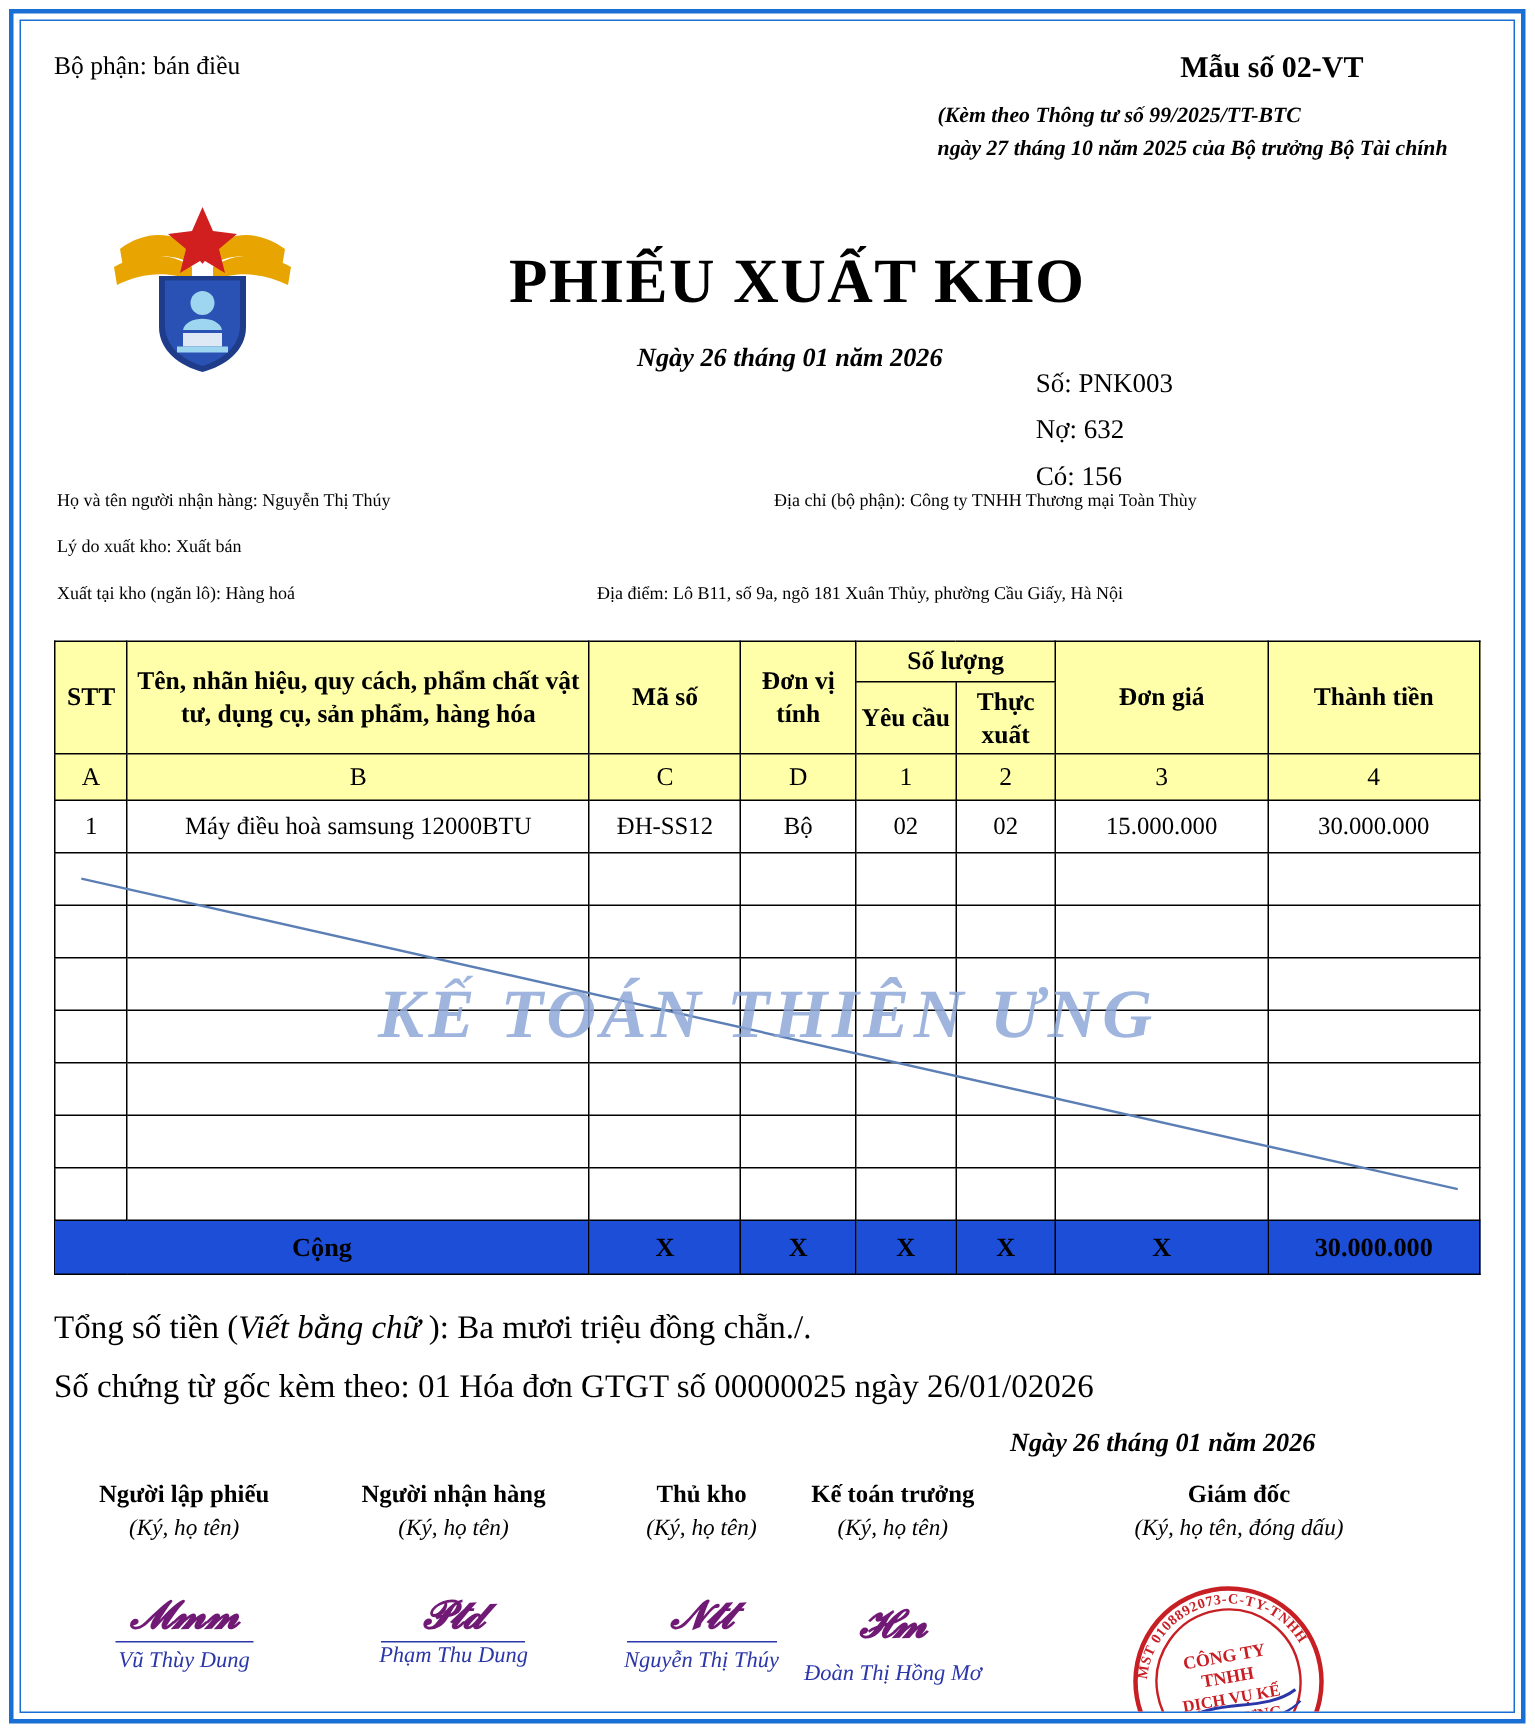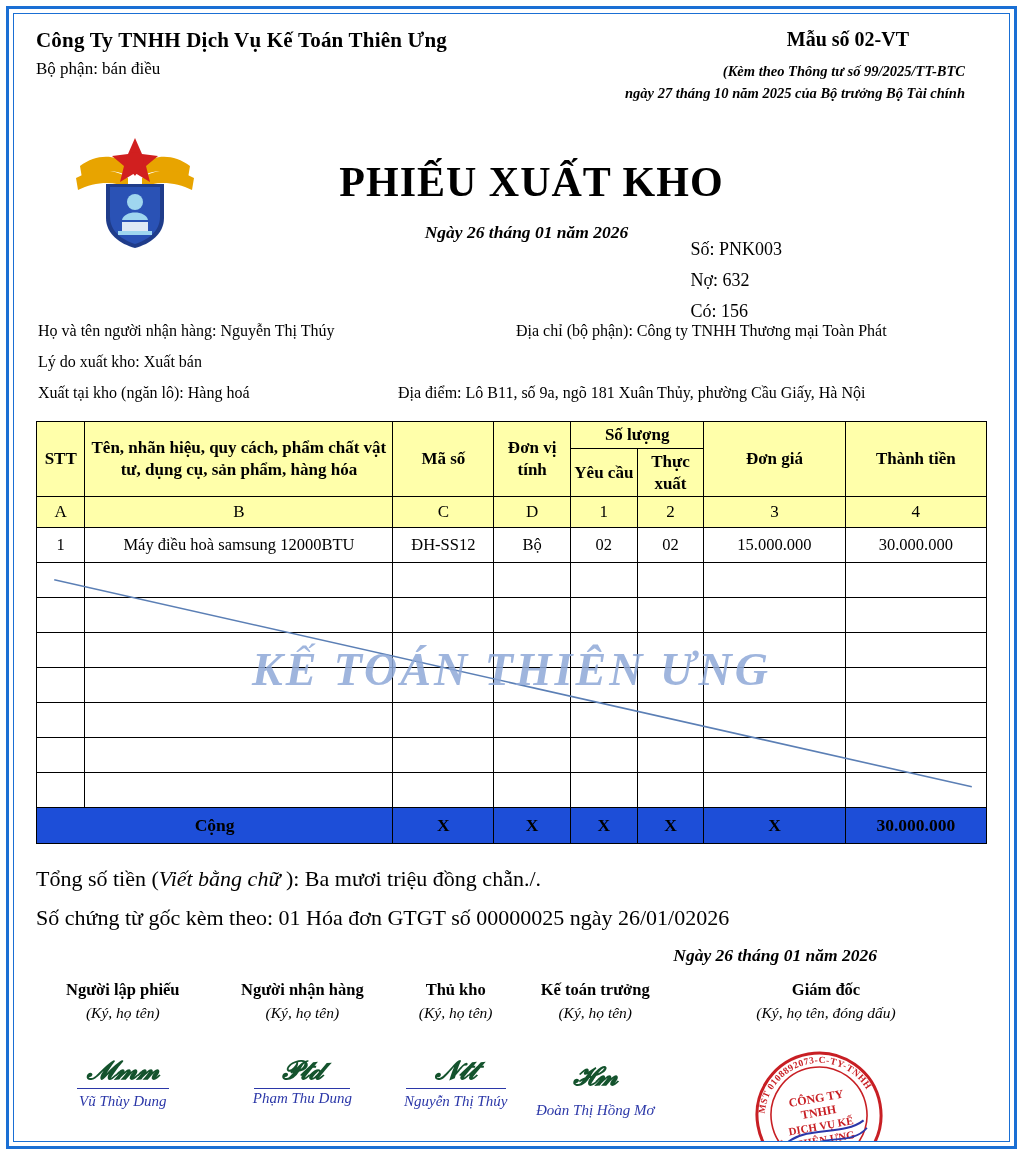--- a/index.html
+++ b/index.html
@@ -61,21 +61,21 @@
     position: absolute;
     right: 78px;
     top: 0px;
     font-size: 20px;
     font-weight: bold;
   }
   .circular {
     position: absolute;
     right: 22px;
     top: 32px;
-    text-align: right;
+    text-align: left;
     font-size: 14.5px;
     font-style: italic;
     font-weight: bold;
     line-height: 1.55;
   }
 
   
   .logo {
     position: absolute;
     left: 56px;
@@ -110,21 +110,21 @@
   .ref-lines {
     position: absolute;
     right: 205px;
     top: 92px;
     font-size: 18px;
     line-height: 1.72;
   }
 
   
   .info {
-    font-size: 16px;
+    font-size: 12px;
     line-height: 1.85;
     margin-top: -6px;
   }
   .info-row {
     position: relative;
     height: 31px;
   }
   .info-left { position: absolute; left: 2px; top: 0; }
   .ir1-right { position: absolute; left: 480px; top: 0; }
   .ir3-right { position: absolute; left: 362px; top: 0; }
@@ -217,21 +217,21 @@
     font-weight: bold;
     white-space: nowrap;
   }
   .sign .note {
     font-size: 15.5px;
     font-style: italic;
     margin-top: 4px;
     white-space: nowrap;
   }
   .sig-scribble {
-    color: #14532d;
+    color: #701a75;
     font-size: 26px;
     font-style: italic;
     font-weight: bold;
     letter-spacing: -1px;
   }
   .sig-name {
     color: #2b37a8;
     font-size: 15px;
     font-style: italic;
     white-space: nowrap;
@@ -246,21 +246,20 @@
   }
 </style>
 </head>
 <body>
 
 <div class="page-frame">
   <div class="page-inner">
     <div class="content">
 
       <div class="hdr">
-        <div class="company-name">Công Ty TNHH Dịch Vụ Kế Toán Thiên Ưng</div>
         <div class="dept">Bộ phận: bán điều</div>
         <div class="form-no">Mẫu số 02-VT</div>
         <div class="circular">
           <div>(Kèm theo Thông tư số 99/2025/TT-BTC</div>
           <div>ngày 27 tháng 10 năm 2025 của Bộ trưởng Bộ Tài chính</div>
         </div>
       </div>
 
       <div class="logo">
         <svg width="130" height="135" viewBox="0 0 130 135" xmlns="http://www.w3.org/2000/svg">
@@ -298,21 +297,21 @@
         <div class="ref-lines">
           <div>Số: PNK003</div>
           <div>Nợ: 632</div>
           <div>Có: 156</div>
         </div>
       </div>
 
       <div class="info">
         <div class="info-row">
           <span class="info-left">Họ và tên người nhận hàng: Nguyễn Thị Thúy</span>
-          <span class="ir1-right">Địa chỉ (bộ phận): Công ty TNHH Thương mại Toàn Phát</span>
+          <span class="ir1-right">Địa chỉ (bộ phận): Công ty TNHH Thương mại Toàn Thùy</span>
         </div>
         <div class="info-row">
           <span class="info-left">Lý do xuất kho: Xuất bán</span>
         </div>
         <div class="info-row">
           <span class="info-left">Xuất tại kho (ngăn lô): Hàng hoá</span>
           <span class="ir3-right">Địa điểm: Lô B11, số 9a, ngõ 181 Xuân Thủy, phường Cầu Giấy, Hà Nội</span>
         </div>
       </div>
 
@@ -472,21 +471,21 @@
         </div>
 
         <div class="sign" style="left:205px; top:0;">
           <div class="role">Người nhận hàng</div>
           <div class="note">(Ký, họ tên)</div>
           <div class="sig-scribble" style="margin-top:34px;">𝓟𝓽𝓭</div>
           <div style="border-top:1.2px solid #2b37a8; width:96px; margin:2px auto 0;"></div>
           <div class="sig-name" style="margin-top:1px;">Phạm Thu Dung</div>
         </div>
 
-        <div class="sign" style="left:368px; top:0;">
+        <div class="sign" style="left:380px; top:0;">
           <div class="role">Thủ kho</div>
           <div class="note">(Ký, họ tên)</div>
           <div class="sig-scribble" style="margin-top:34px;">𝓝𝓽𝓽</div>
           <div style="border-top:1.2px solid #2b37a8; width:100px; margin:2px auto 0;"></div>
           <div class="sig-name" style="margin-top:4px;">Nguyễn Thị Thúy</div>
         </div>
 
         <div class="sign" style="left:500px; top:0;">
           <div class="role">Kế toán trưởng</div>
           <div class="note">(Ký, họ tên)</div>

